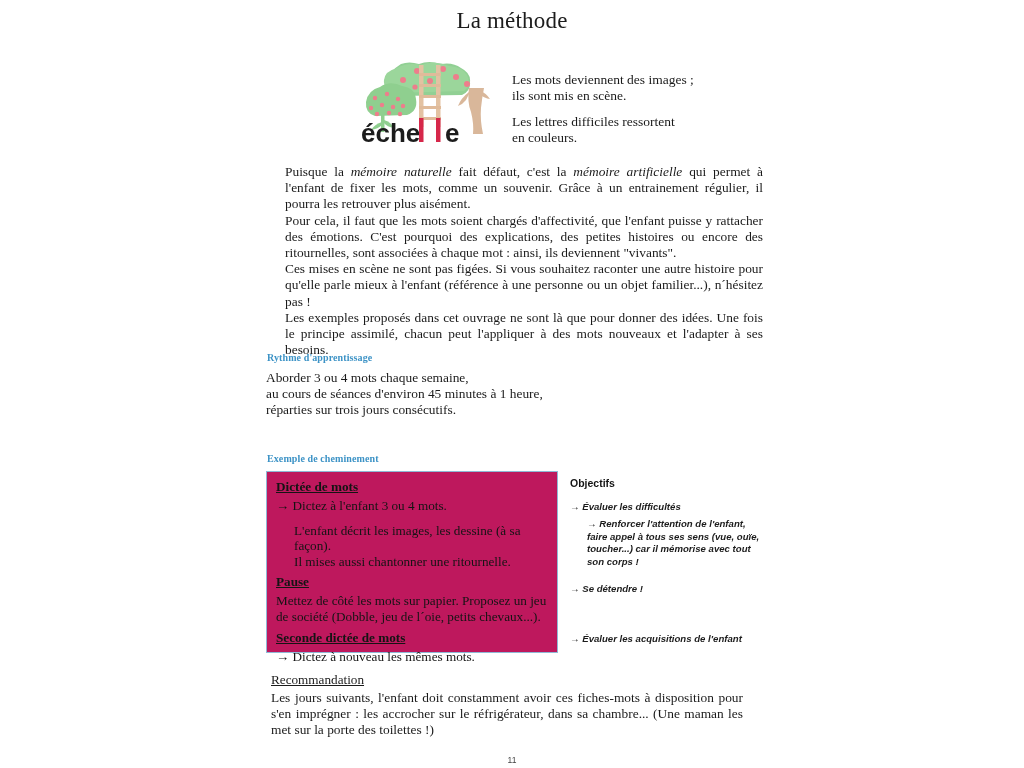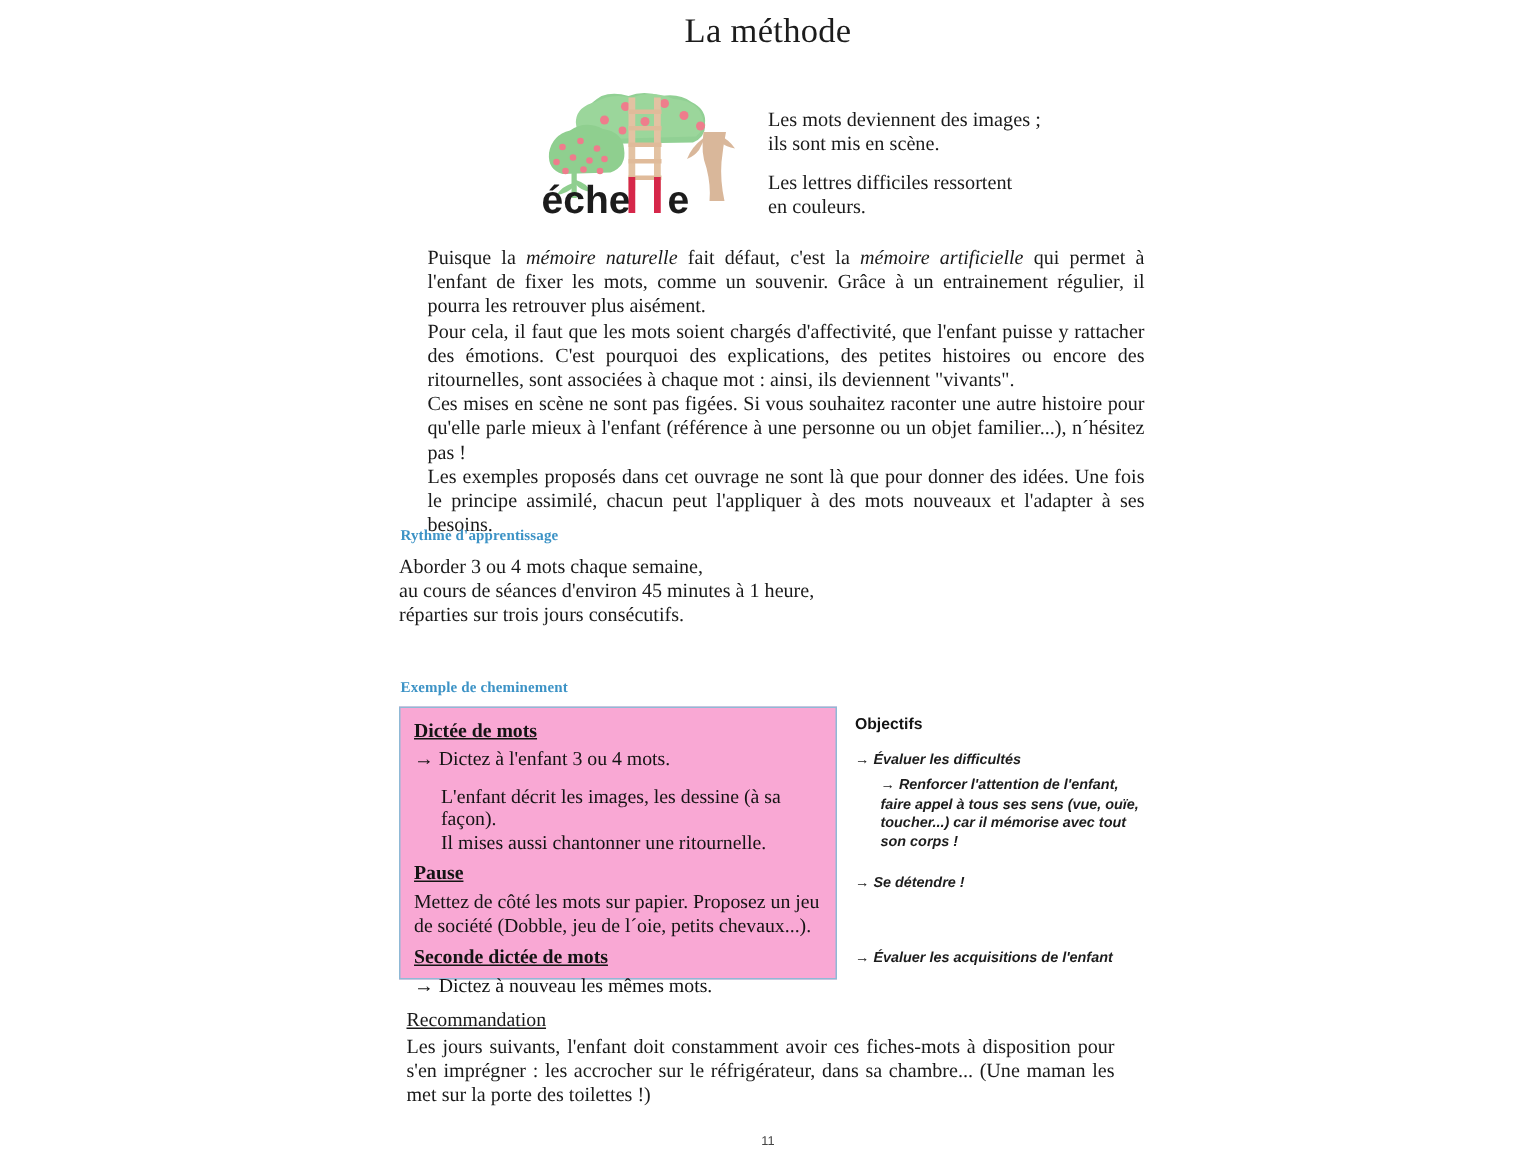--- a/index.html
+++ b/index.html
@@ -94,21 +94,21 @@
   }
   .rythme-lines div { white-space: nowrap; }
 
   
   .example-box {
     position: absolute;
     left: 266px;
     top: 471px;
     width: 292px;
     height: 182px;
-    background: #f9a8d4;
+    background: #be185d;
     border: 1px solid #8fb9d6;
     box-sizing: border-box;
     padding: 7px 9px 0 9px;
   }
   .example-box .sub {
     font-size: 13.2px;
     font-weight: bold;
     text-decoration: underline;
     margin: 0 0 3px 0;
     color: #141414;

